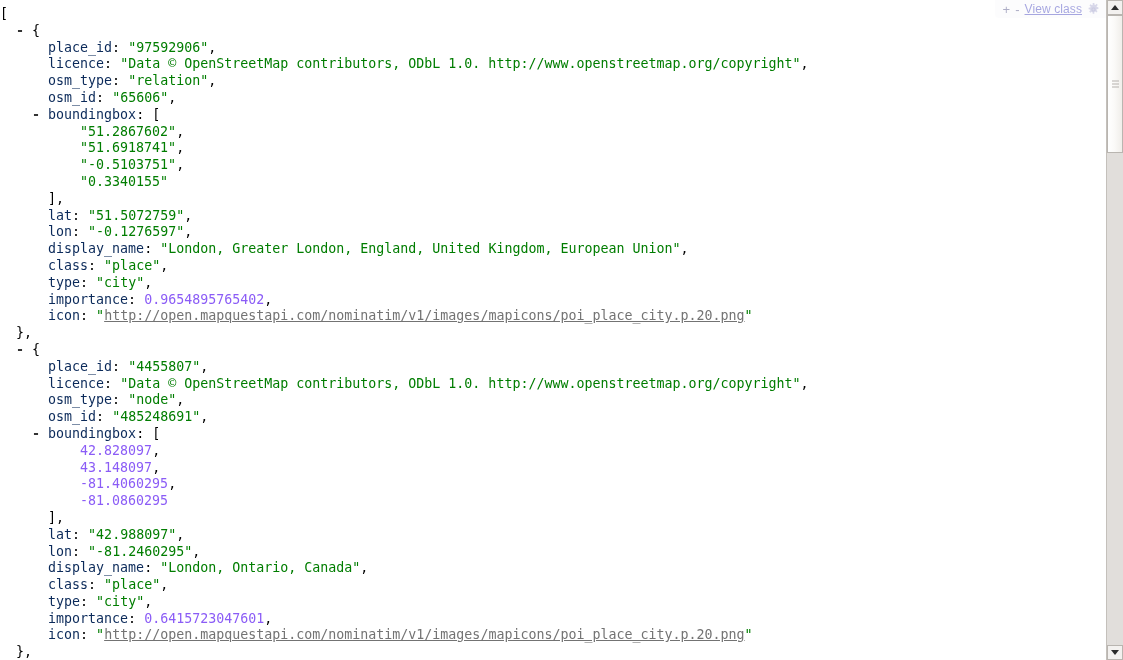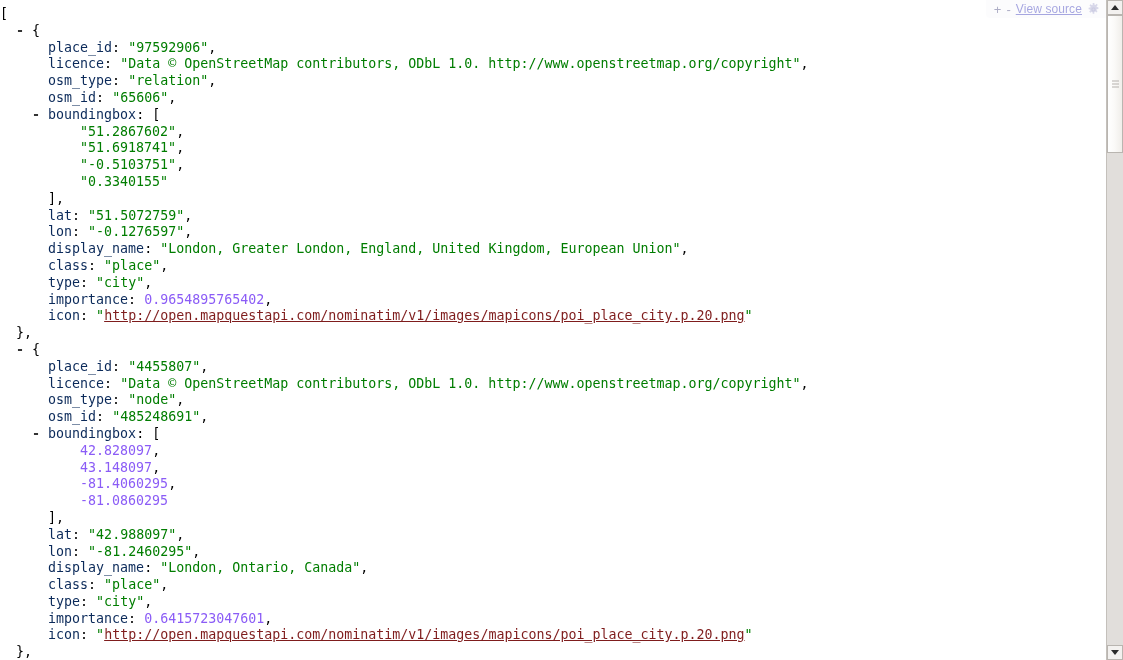--- a/index.html
+++ b/index.html
@@ -84,21 +84,21 @@
   }
 
   .ln { height: 16.8px; white-space: pre; }
 
   
   .k   { color: #0b2a5a; font-weight: normal; }      
   .p   { color: #000000; }                          
   .s   { color: #007d00; }                          
   .n   { color: #8b5cf6; text-align: right; }                          
   .tog { color: #333333; font-weight: bold; cursor: pointer; }
-  .lnk { color: #7f1d1d; text-decoration: underline; cursor: pointer; }
+  .lnk { color: #737373; text-decoration: underline; cursor: pointer; }
 
   
   #vscroll {
     position: absolute;
     top: 0;
     right: 0;
     width: 17px;
     height: 660px;
     background: #e1dedb;
     border-left: 1px solid #c4c0bb;
@@ -159,21 +159,21 @@
 
 <div id="viewer">
 
   <div id="json-panel">
     <div class="json-lines" id="json-lines"><div class="ln"><span class="p">[</span></div><div class="ln">  <span class="tog">-</span> <span class="p">{</span></div><div class="ln">      <span class="k">place_id</span><span class="p">:</span> <span class="s">"97592906"</span><span class="p">,</span></div><div class="ln">      <span class="k">licence</span><span class="p">:</span> <span class="s">"Data © OpenStreetMap contributors, ODbL 1.0. http://www.openstreetmap.org/copyright"</span><span class="p">,</span></div><div class="ln">      <span class="k">osm_type</span><span class="p">:</span> <span class="s">"relation"</span><span class="p">,</span></div><div class="ln">      <span class="k">osm_id</span><span class="p">:</span> <span class="s">"65606"</span><span class="p">,</span></div><div class="ln">    <span class="tog">-</span> <span class="k">boundingbox</span><span class="p">:</span> <span class="p">[</span></div><div class="ln">          <span class="s">"51.2867602"</span><span class="p">,</span></div><div class="ln">          <span class="s">"51.6918741"</span><span class="p">,</span></div><div class="ln">          <span class="s">"-0.5103751"</span><span class="p">,</span></div><div class="ln">          <span class="s">"0.3340155"</span></div><div class="ln">      <span class="p">],</span></div><div class="ln">      <span class="k">lat</span><span class="p">:</span> <span class="s">"51.5072759"</span><span class="p">,</span></div><div class="ln">      <span class="k">lon</span><span class="p">:</span> <span class="s">"-0.1276597"</span><span class="p">,</span></div><div class="ln">      <span class="k">display_name</span><span class="p">:</span> <span class="s">"London, Greater London, England, United Kingdom, European Union"</span><span class="p">,</span></div><div class="ln">      <span class="k">class</span><span class="p">:</span> <span class="s">"place"</span><span class="p">,</span></div><div class="ln">      <span class="k">type</span><span class="p">:</span> <span class="s">"city"</span><span class="p">,</span></div><div class="ln">      <span class="k">importance</span><span class="p">:</span> <span class="n">0.9654895765402</span><span class="p">,</span></div><div class="ln">      <span class="k">icon</span><span class="p">:</span> <span class="s">"</span><span class="lnk">http://open.mapquestapi.com/nominatim/v1/images/mapicons/poi_place_city.p.20.png</span><span class="s">"</span></div><div class="ln">  <span class="p">},</span></div><div class="ln">  <span class="tog">-</span> <span class="p">{</span></div><div class="ln">      <span class="k">place_id</span><span class="p">:</span> <span class="s">"4455807"</span><span class="p">,</span></div><div class="ln">      <span class="k">licence</span><span class="p">:</span> <span class="s">"Data © OpenStreetMap contributors, ODbL 1.0. http://www.openstreetmap.org/copyright"</span><span class="p">,</span></div><div class="ln">      <span class="k">osm_type</span><span class="p">:</span> <span class="s">"node"</span><span class="p">,</span></div><div class="ln">      <span class="k">osm_id</span><span class="p">:</span> <span class="s">"485248691"</span><span class="p">,</span></div><div class="ln">    <span class="tog">-</span> <span class="k">boundingbox</span><span class="p">:</span> <span class="p">[</span></div><div class="ln">          <span class="n">42.828097</span><span class="p">,</span></div><div class="ln">          <span class="n">43.148097</span><span class="p">,</span></div><div class="ln">          <span class="n">-81.4060295</span><span class="p">,</span></div><div class="ln">          <span class="n">-81.0860295</span></div><div class="ln">      <span class="p">],</span></div><div class="ln">      <span class="k">lat</span><span class="p">:</span> <span class="s">"42.988097"</span><span class="p">,</span></div><div class="ln">      <span class="k">lon</span><span class="p">:</span> <span class="s">"-81.2460295"</span><span class="p">,</span></div><div class="ln">      <span class="k">display_name</span><span class="p">:</span> <span class="s">"London, Ontario, Canada"</span><span class="p">,</span></div><div class="ln">      <span class="k">class</span><span class="p">:</span> <span class="s">"place"</span><span class="p">,</span></div><div class="ln">      <span class="k">type</span><span class="p">:</span> <span class="s">"city"</span><span class="p">,</span></div><div class="ln">      <span class="k">importance</span><span class="p">:</span> <span class="n">0.6415723047601</span><span class="p">,</span></div><div class="ln">      <span class="k">icon</span><span class="p">:</span> <span class="s">"</span><span class="lnk">http://open.mapquestapi.com/nominatim/v1/images/mapicons/poi_place_city.p.20.png</span><span class="s">"</span></div><div class="ln">  <span class="p">},</span></div></div>
   </div>
 
   <div id="toolbar">
     <span class="tb-sign">+</span>
     <span class="tb-sign">-</span>
-    <span class="tb-link">View source</span>
+    <span class="tb-link">View class</span>
     <span class="gear-icon">
       <svg viewBox="0 0 16 16" width="13" height="13" aria-hidden="true">
         <path fill="#8f8fc0" d="M8 5.2A2.8 2.8 0 1 0 8 10.8 2.8 2.8 0 1 0 8 5.2zm0 1.6A1.2 1.2 0 1 1 8 9.2 1.2 1.2 0 1 1 8 6.8z"></path>
         <path fill="#8f8fc0" d="M7 0h2l.3 2.1.9.4L11.9 1l1.4 1.4-1.5 1.7.4.9L14 5.3v2l-2.1.3-.4.9 1.5 1.7-1.4 1.4-1.7-1.5-.9.4L9 13.3H7l-.3-2.1-.9-.4L4.1 12l-1.4-1.4 1.5-1.7-.4-.9L2 7.7v-2l2.1-.3.4-.9L3 2.8 4.4 1.4l1.7 1.5.9-.4z" opacity="0.75"></path>
       </svg>
     </span>
   </div>
 
   <div id="vscroll">
     <div class="arrow up">

